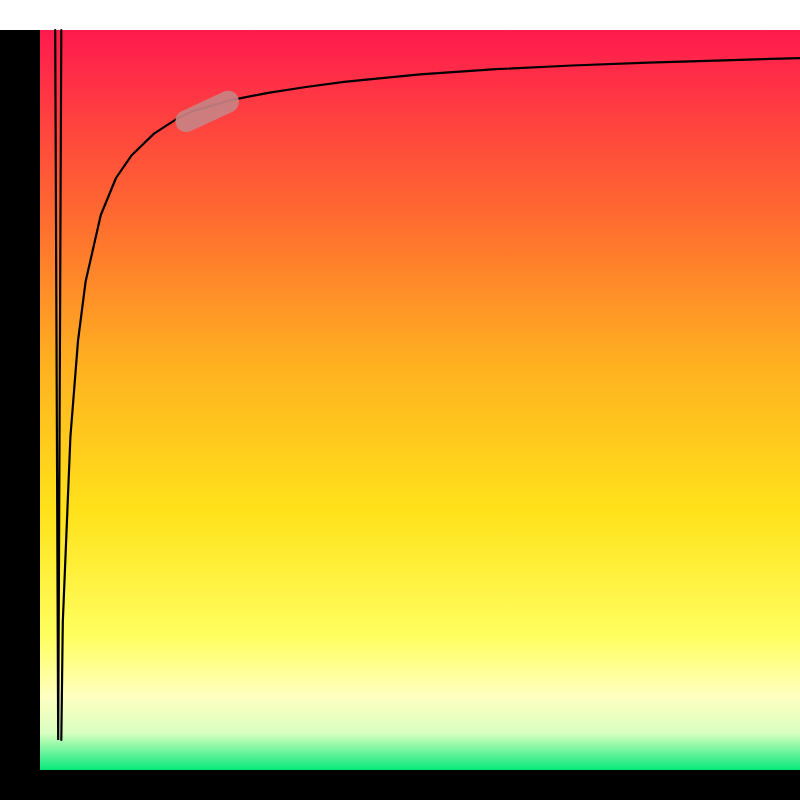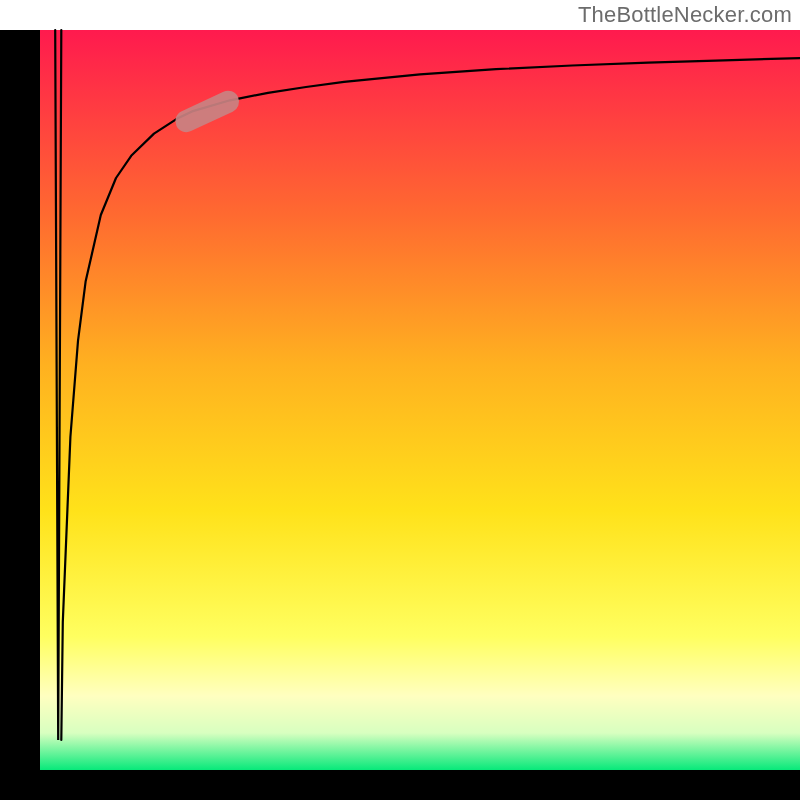--- a/index.html
+++ b/index.html
@@ -32,21 +32,20 @@
     top: 0;
     width: 800px;
     height: 800px;
   }
 </style>
 </head>
 <body>
 
 <div class="container">
 
-  <div class="watermark">TheBottleNecker.com</div>
 
   <svg class="plot" viewBox="0 0 800 800">
     <defs>
       <linearGradient id="bg-grad" x1="0" y1="0" x2="0" y2="1">
         <stop offset="0%" stop-color="#ff1a4e"></stop>
         <stop offset="25%" stop-color="#ff6a30"></stop>
         <stop offset="45%" stop-color="#ffb020"></stop>
         <stop offset="65%" stop-color="#ffe21a"></stop>
         <stop offset="82%" stop-color="#ffff60"></stop>
         <stop offset="90%" stop-color="#ffffc0"></stop>

